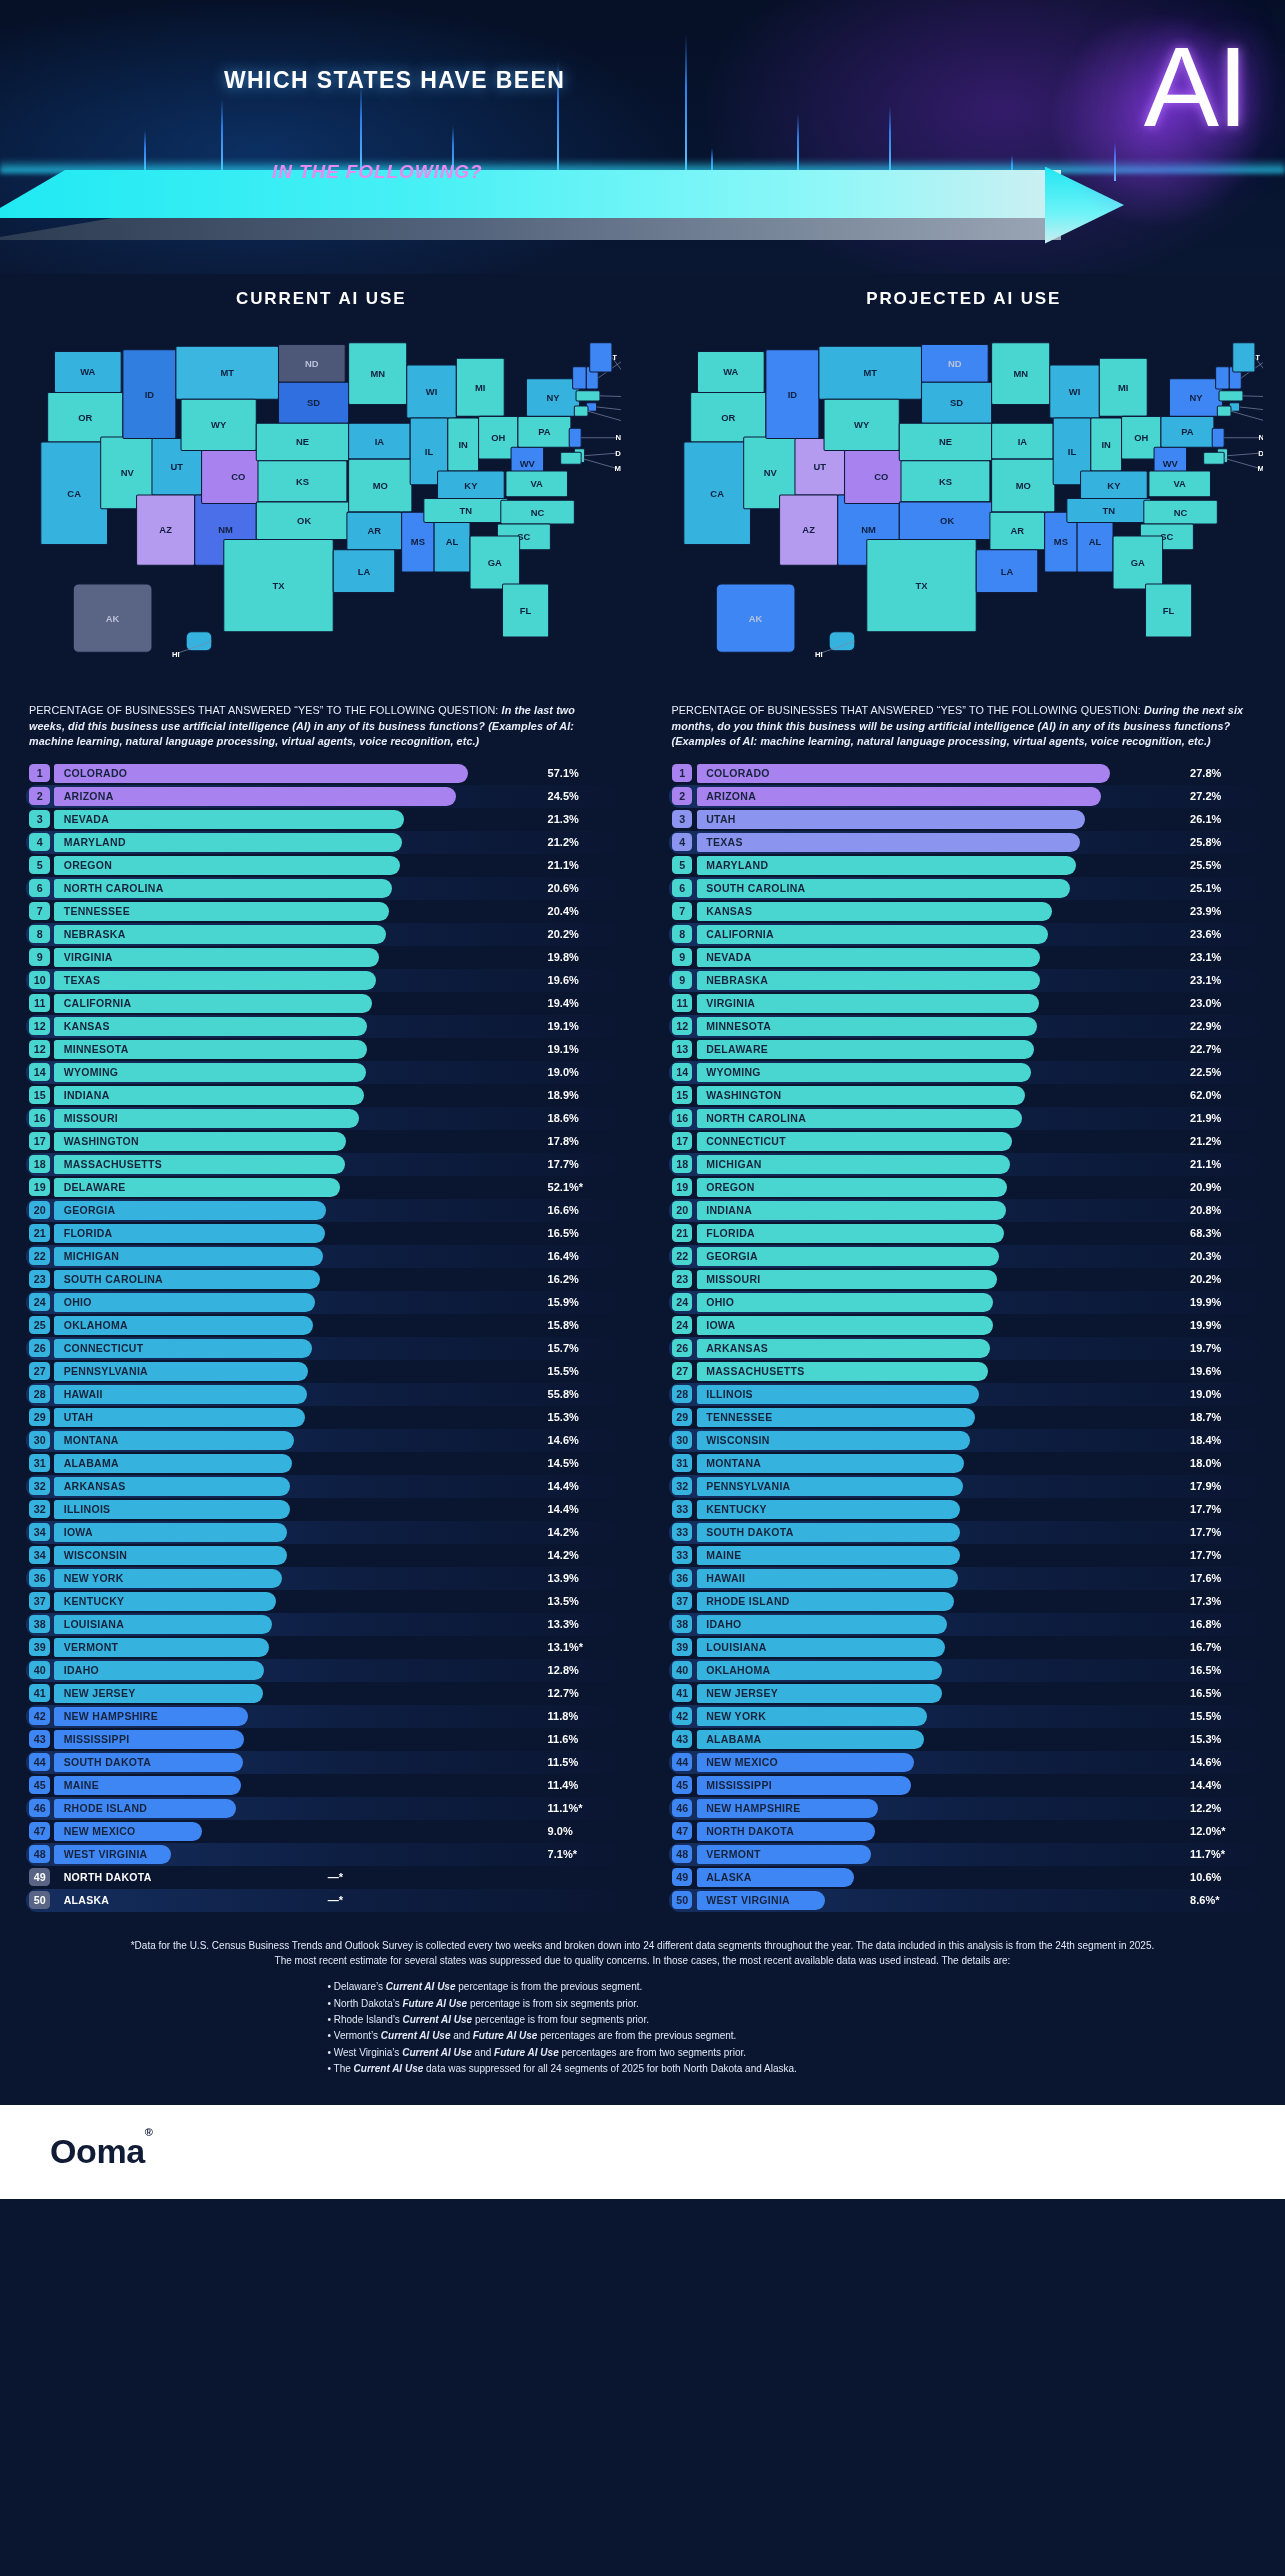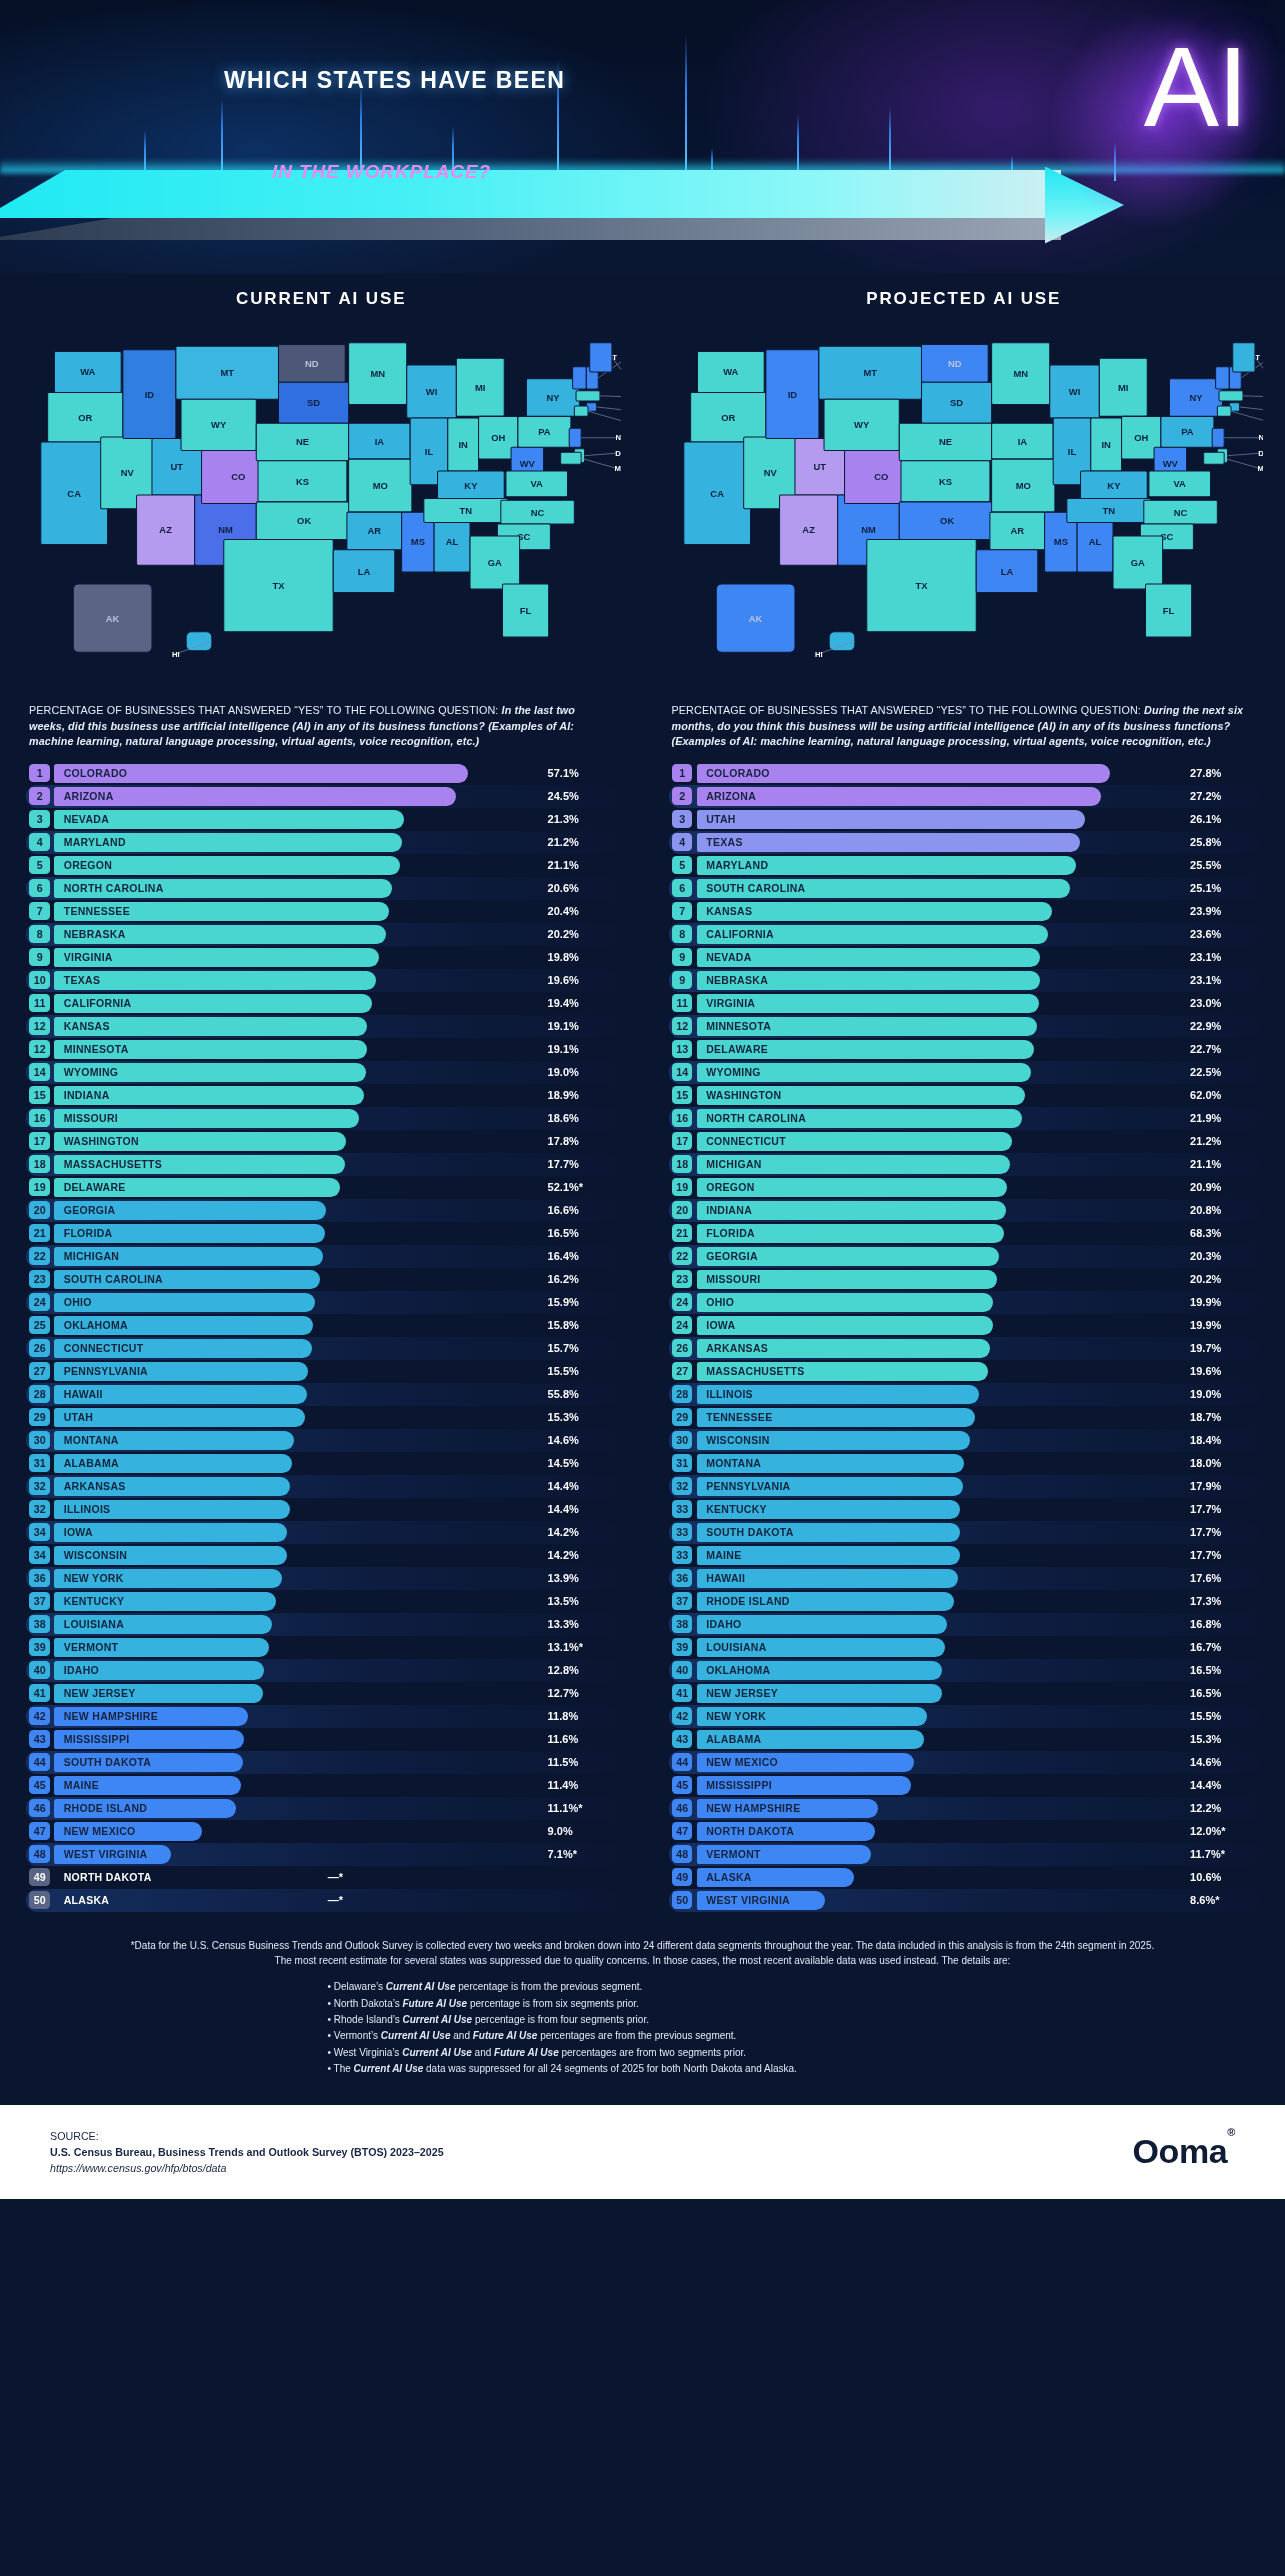--- a/index.html
+++ b/index.html
@@ -203,21 +203,21 @@
         <div class="spike" style="left: 1011px; height: 26px;"></div>
         <div class="spike" style="left: 1114px; height: 39px;"></div>
       </div>
     <div class="glowline"></div>
     <div class="arrowband">
       <div class="band-cyan"></div>
       <div class="band-gray"></div>
       <div class="arrow-head"></div>
     </div>
     <div class="kicker">WHICH STATES HAVE BEEN</div>
-    <div class="subtitle">IN THE WORKPLACE?</div>
+    <div class="subtitle">IN THE FOLLOWING?</div>
     <div class="ai-glow"></div>
     <div class="ai-logo">AI</div>
   </div>
 
   <div class="maps">
     <div class="map-col">
       <div class="map-title">CURRENT AI USE</div>
       <div class="map-wrap" id="map-current">
           <svg viewBox="0 0 700 420" preserveAspectRatio="xMidYMid meet">
             <rect x="38" y="28" width="78" height="48" rx="1.5" class="state-path" fill="#35b2dd"></rect>
@@ -1276,22 +1276,17 @@
         <div>• Delaware’s <b>Current AI Use</b> percentage is from the previous segment.</div>
         <div>• North Dakota’s <b>Future AI Use</b> percentage is from six segments prior.</div>
         <div>• Rhode Island’s <b>Current AI Use</b> percentage is from four segments prior.</div>
         <div>• Vermont’s <b>Current AI Use</b> and <b>Future AI Use</b> percentages are from the previous segment.</div>
         <div>• West Virginia’s <b>Current AI Use</b> and <b>Future AI Use</b> percentages are from two segments prior.</div>
         <div>• The <b>Current AI Use</b> data was suppressed for all 24 segments of 2025 for both North Dakota and Alaska.</div>
       </div>
   </div>
 
   <div class="footer">
-    <div class="src">
-      <div class="lbl">SOURCE:</div>
-      <div class="main">U.S. Census Bureau, Business Trends and Outlook Survey (BTOS) 2023–2025</div>
-      <div class="url">https://www.census.gov/hfp/btos/data</div>
-    </div>
     <div class="logo"><span>Ooma</span><sup>®</sup></div>
   </div>
 
 </div>
 
 
 </body></html>

